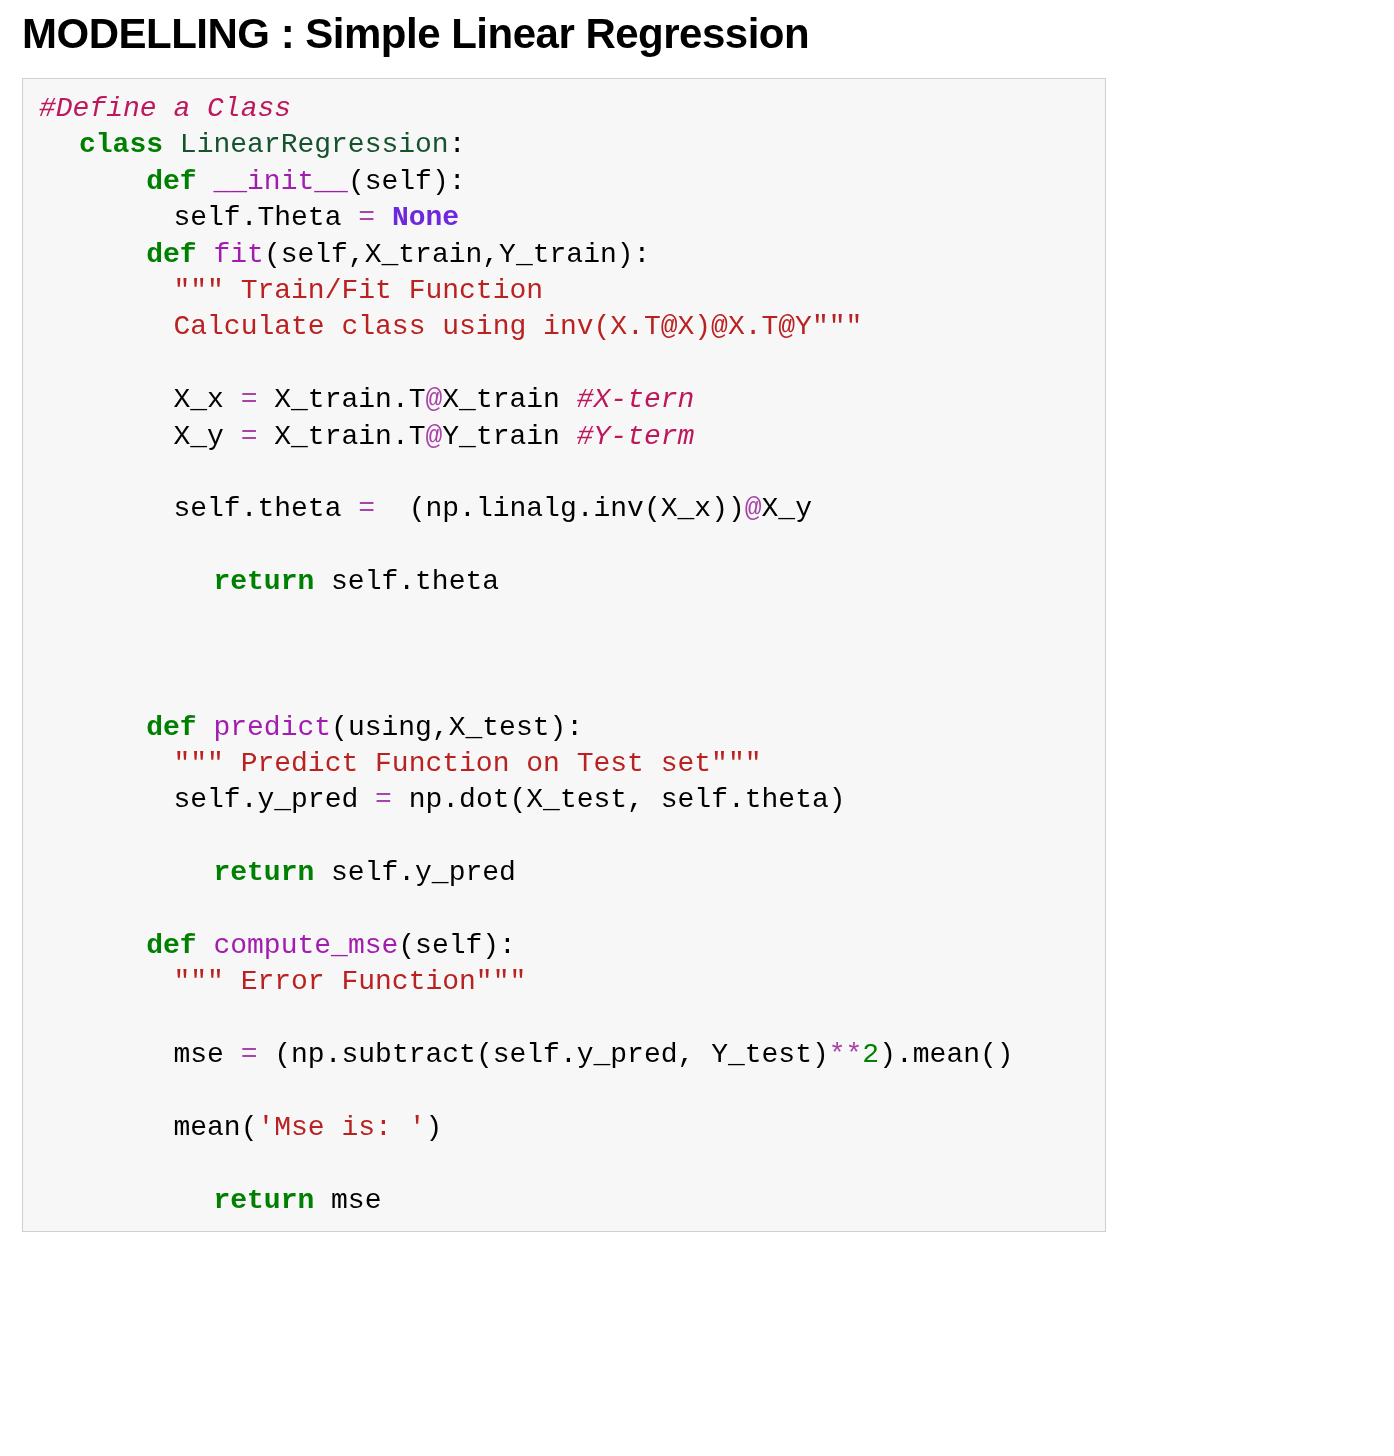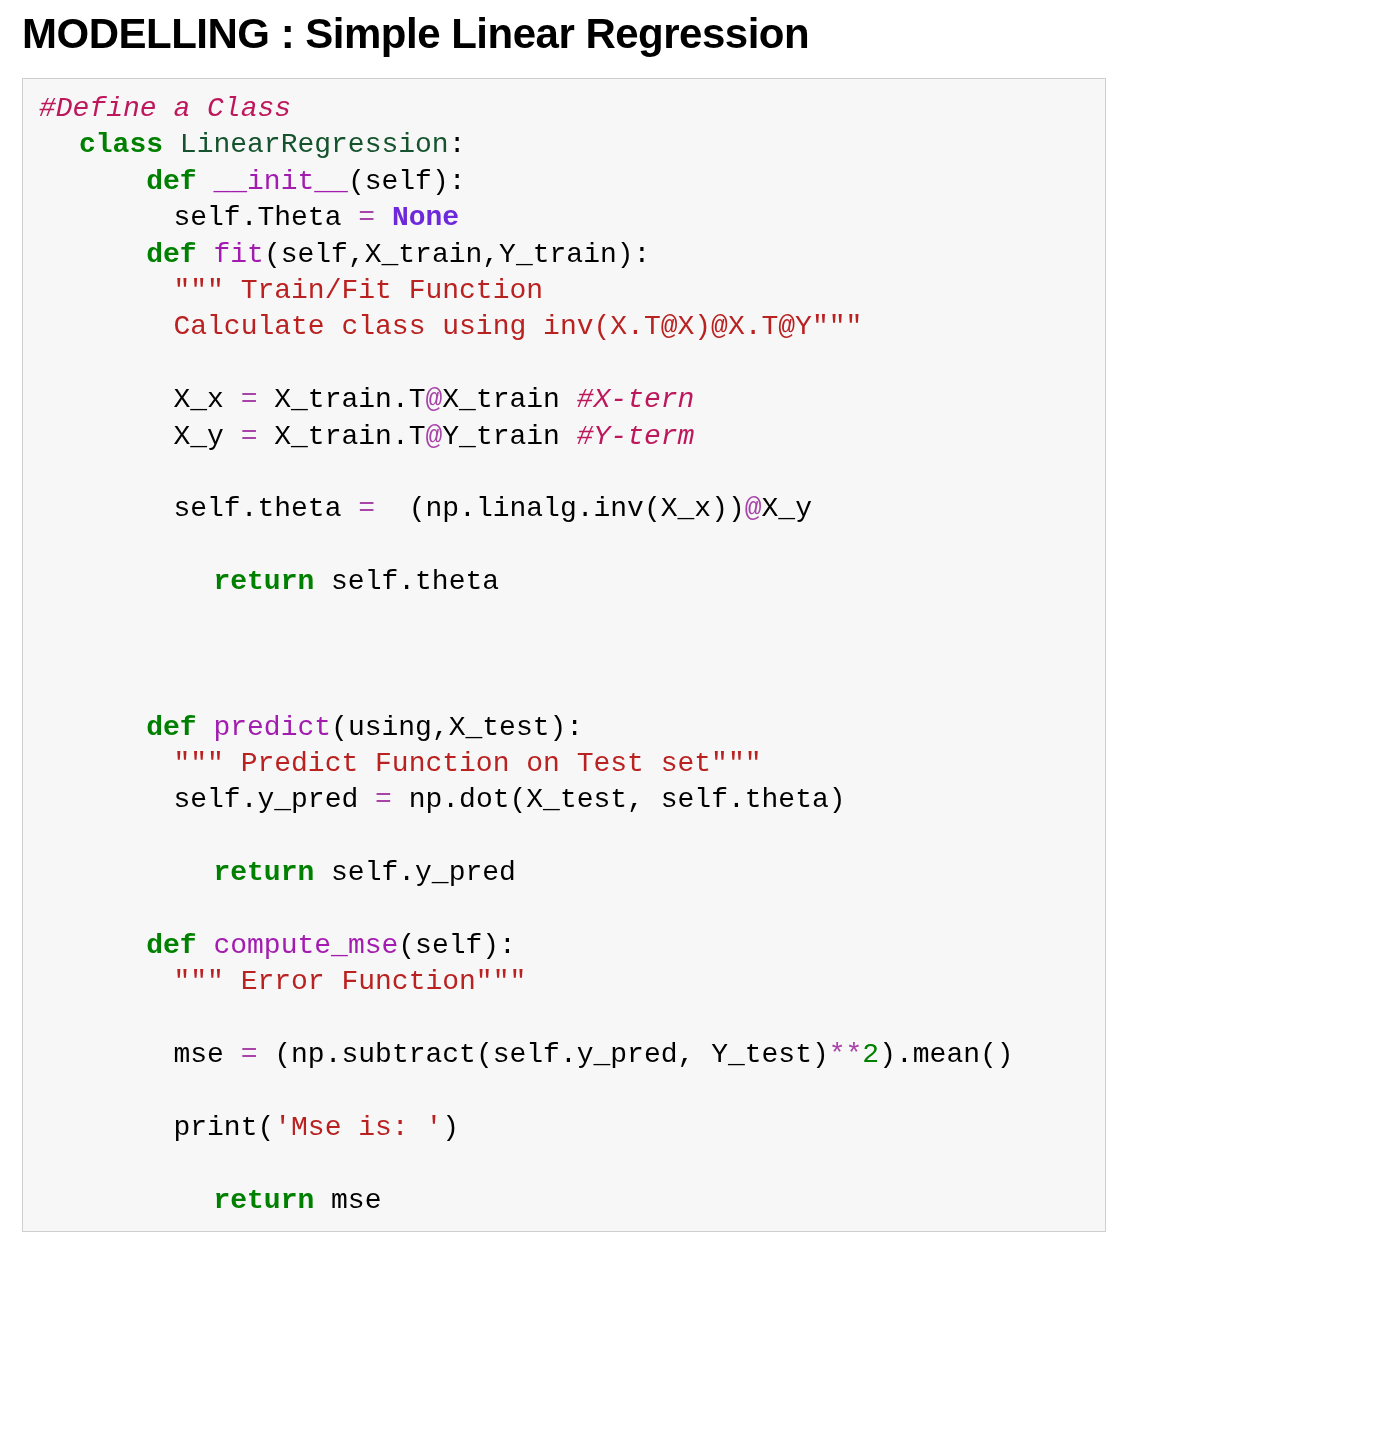--- a/index.html
+++ b/index.html
@@ -70,16 +70,16 @@
 <span>        </span><span class="str">""" Predict Function on Test set"""</span>
 <span>        self.y_pred </span><span class="op">=</span><span> np.dot(X_test, self.theta)</span>
 
 <span>        </span><span class="kw">return</span><span> self.y_pred</span>
 
 <span>    </span><span class="kw">def</span><span> </span><span class="fn">compute_mse</span><span>(self):</span>
 <span>        </span><span class="str">""" Error Function"""</span>
 
 <span>        mse </span><span class="op">=</span><span> (np.subtract(self.y_pred, Y_test)</span><span class="op">**</span><span class="num">2</span><span>).mean()</span>
 
-<span>        print(</span><span class="str">'Mse is: '</span><span>)</span>
+<span>        mean(</span><span class="str">'Mse is: '</span><span>)</span>
 
 <span>        </span><span class="kw">return</span><span> mse</span></div>
 </div>
 
 </body></html>

